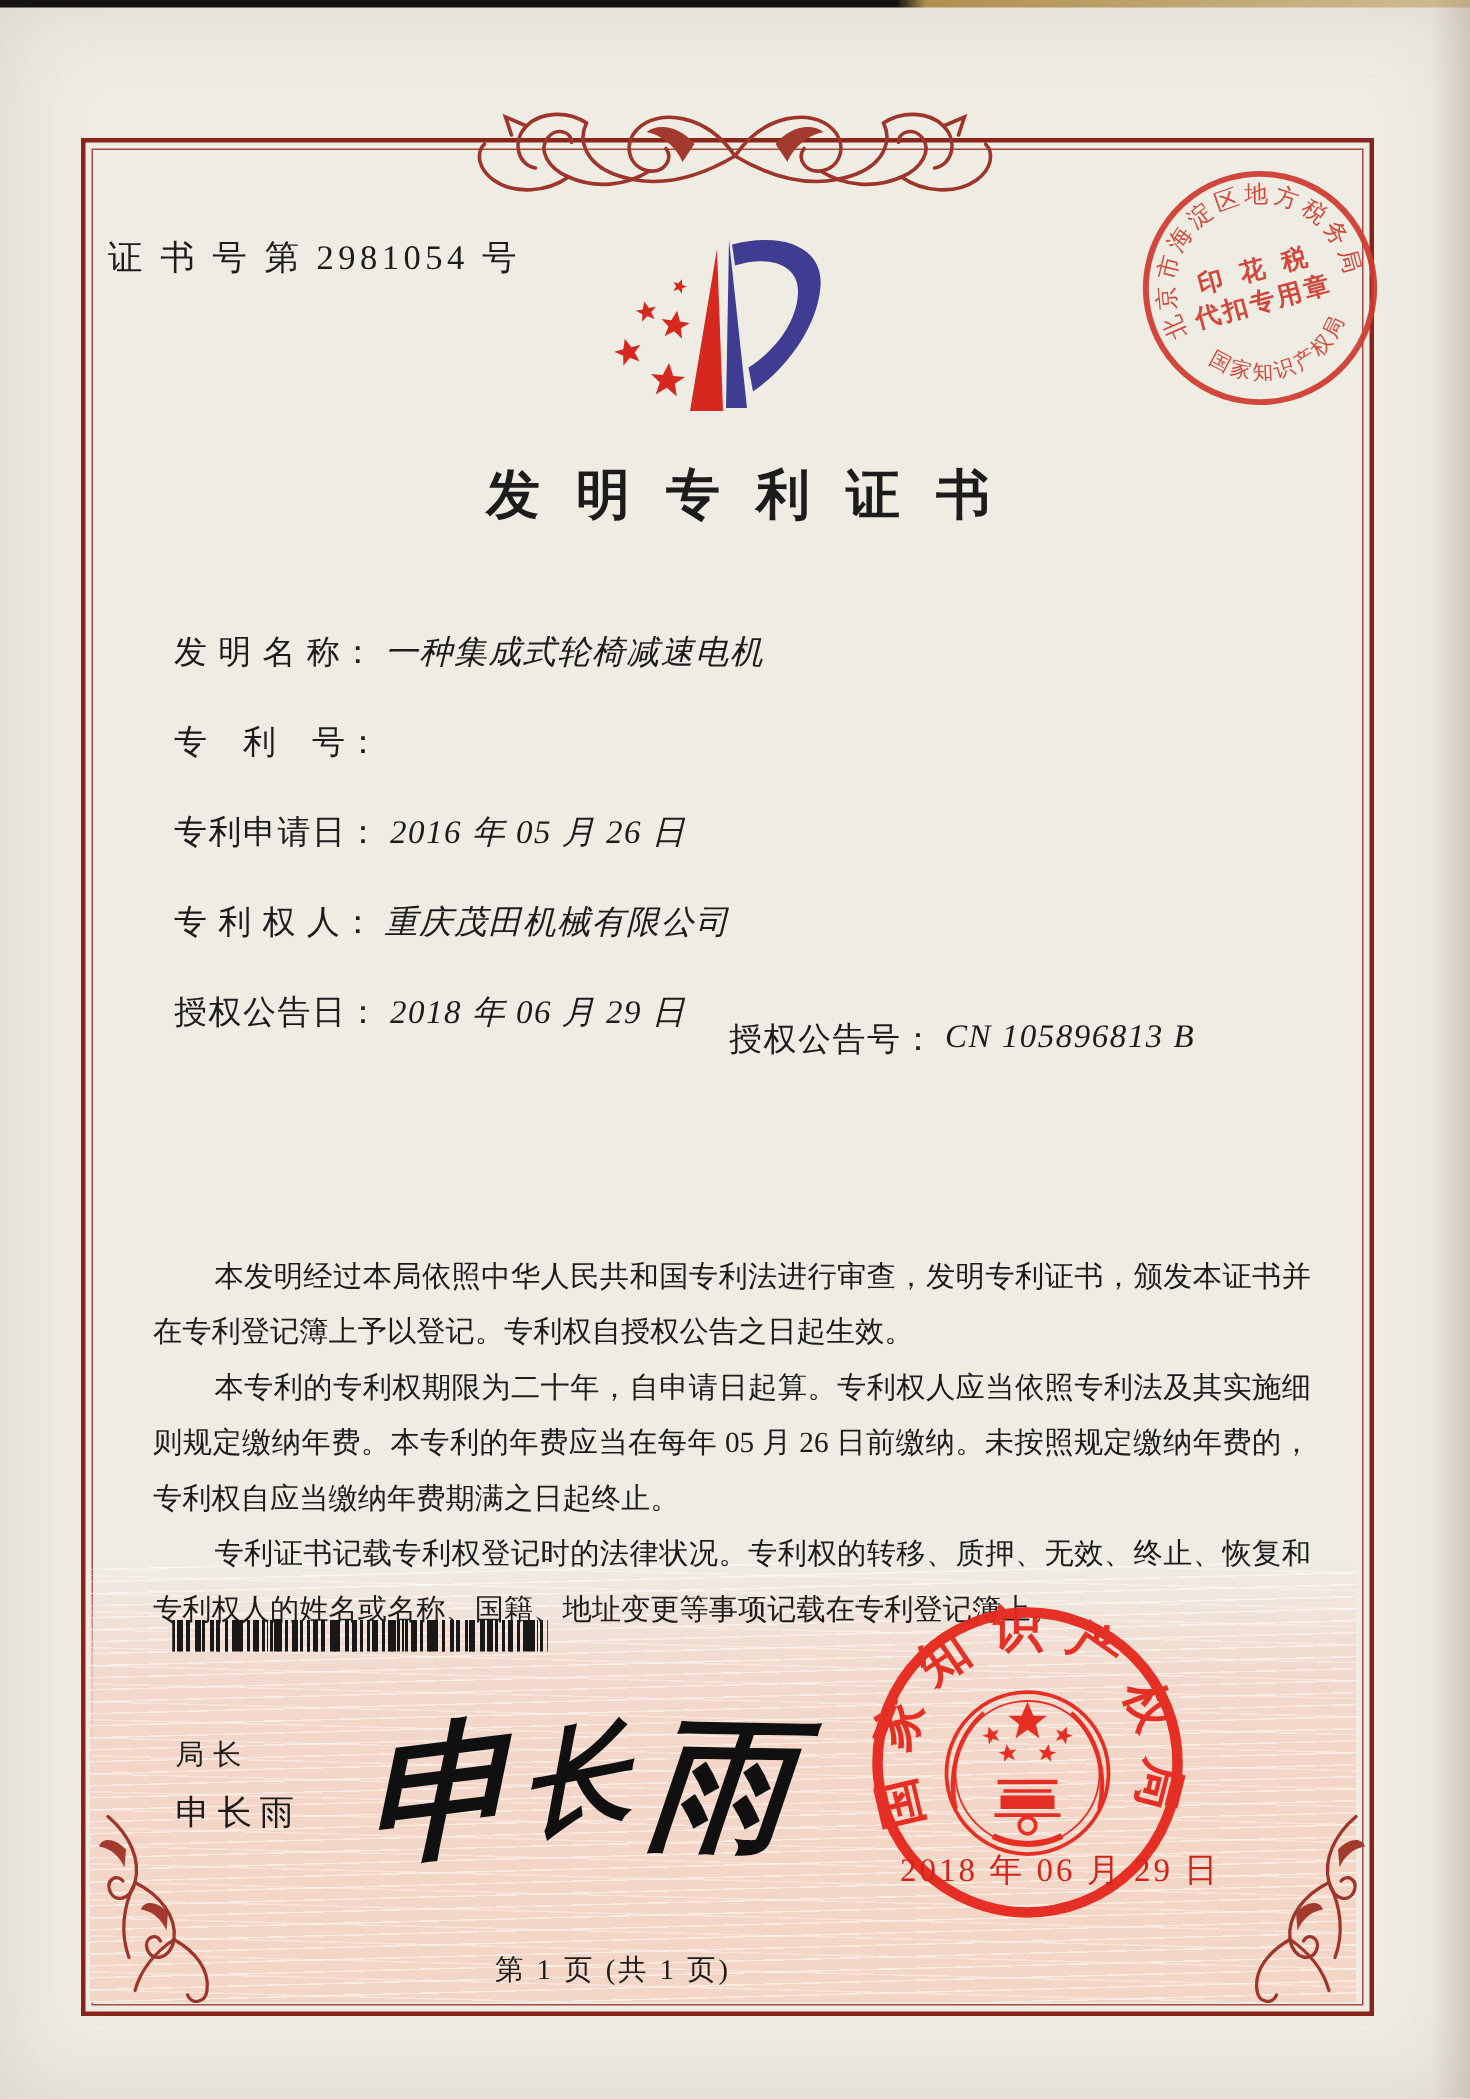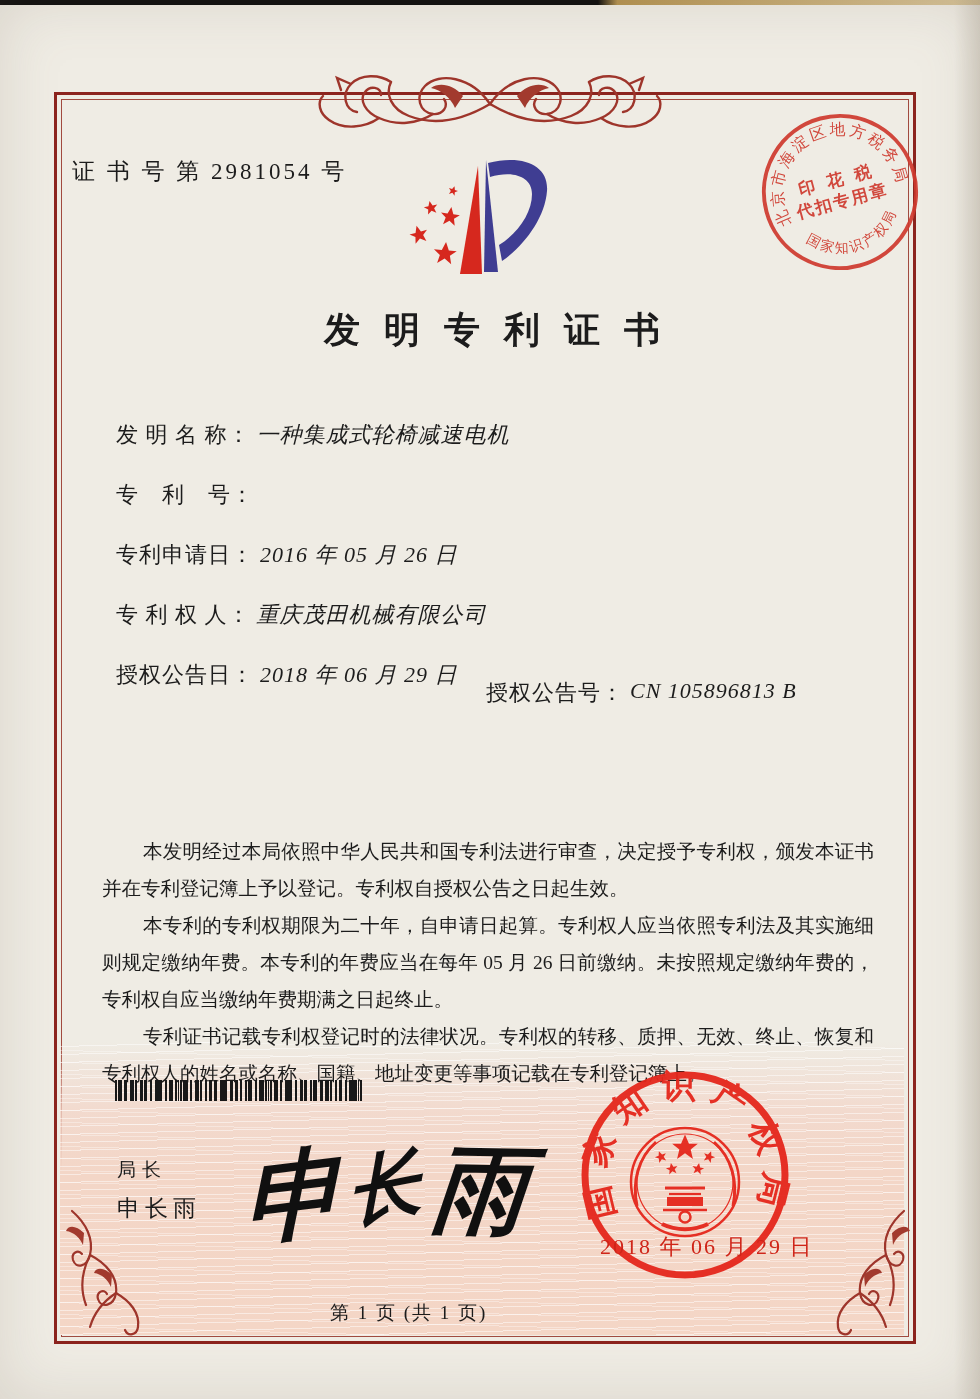--- a/index.html
+++ b/index.html
@@ -183,21 +183,21 @@
     <span class="f-label">授权公告日：</span>
     <span class="f-value">2018 年 06 月 29 日</span>
     <span class="grant-col2">
       <span class="f-label">授权公告号：</span>
       <span class="f-value">CN 105896813 B</span>
     </span>
   </div>
 </div>
 
 <div class="abs paragraphs">
-  <p>本发明经过本局依照中华人民共和国专利法进行审查，决定授予专利权，颁发本证书并在专利登记簿上予以登记。专利权自授权公告之日起生效。</p>
+  <p>本发明经过本局依照中华人民共和国专利法进行审查，发明专利证书，颁发本证书并在专利登记簿上予以登记。专利权自授权公告之日起生效。</p>
   <p>本专利的专利权期限为二十年，自申请日起算。专利权人应当依照专利法及其实施细则规定缴纳年费。本专利的年费应当在每年 05 月 26 日前缴纳。未按照规定缴纳年费的，专利权自应当缴纳年费期满之日起终止。</p>
   <p>专利证书记载专利权登记时的法律状况。专利权的转移、质押、无效、终止、恢复和专利权人的姓名或名称、国籍、地址变更等事项记载在专利登记簿上。</p>
 </div>
 
 <div class="abs barcode"></div>
 
 <div class="abs director-title">局长</div>
 <div class="abs director-name">申长雨</div>
 
 <div class="abs signature">

